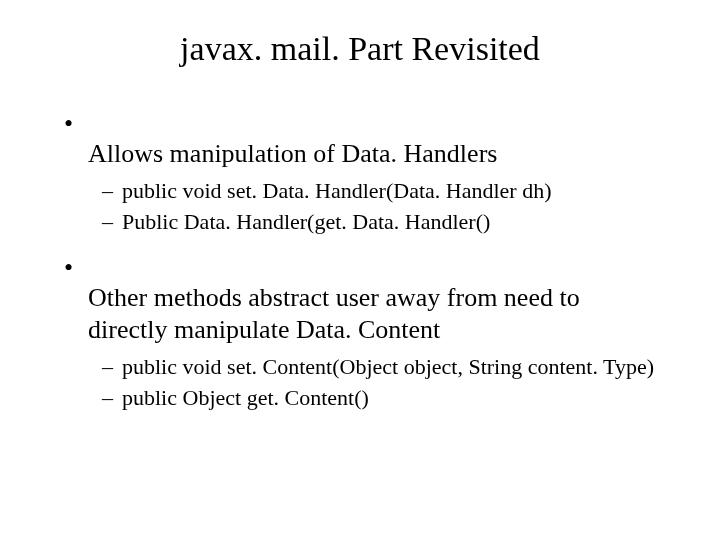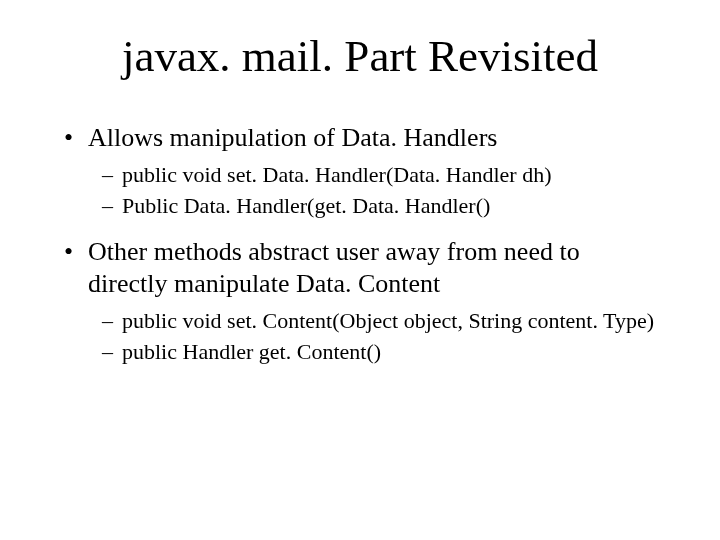--- a/index.html
+++ b/index.html
@@ -6,39 +6,39 @@
   body {
     width: 720px;
     height: 540px;
     background: #ffffff;
     font-family: "Times New Roman", Times, serif;
     color: #000000;
     padding: 30px 60px 40px 60px;
     overflow: hidden;
   }
   .title {
-    font-size: 45px;
+    font-size: 34px;
     text-align: center;
     margin-bottom: 40px;
     font-weight: normal;
   }
   .bullet-l1 {
     display: flex;
     align-items: flex-start;
     font-size: 26px;
     margin-bottom: 6px;
     line-height: 1.25;
   }
   .bullet-l1 .dot {
     width: 28px;
     flex-shrink: 0;
     text-align: left;
     padding-left: 4px;
   }
-  .bullet-l1 .txt { flex: 1; }
+  .bullet-l1 .txt { flex: 1; margin-top: 30px; }
   .bullet-l2 {
     display: flex;
     align-items: flex-start;
     font-size: 22px;
     margin-left: 42px;
     margin-bottom: 4px;
     line-height: 1.25;
   }
   .bullet-l2 .dash {
     width: 20px;
@@ -71,15 +71,15 @@
   <div class="bullet-l1">
     <span class="dot">•</span>
     <span class="txt">Other methods abstract user away from need to directly manipulate Data. Content</span>
   </div>
   <div class="bullet-l2">
     <span class="dash">–</span>
     <span class="txt">public void set. Content(Object object, String content. Type)</span>
   </div>
   <div class="bullet-l2">
     <span class="dash">–</span>
-    <span class="txt">public Handler get. Content()</span>
+    <span class="txt">public Object get. Content()</span>
   </div>
 </div>
 
 </body></html>

